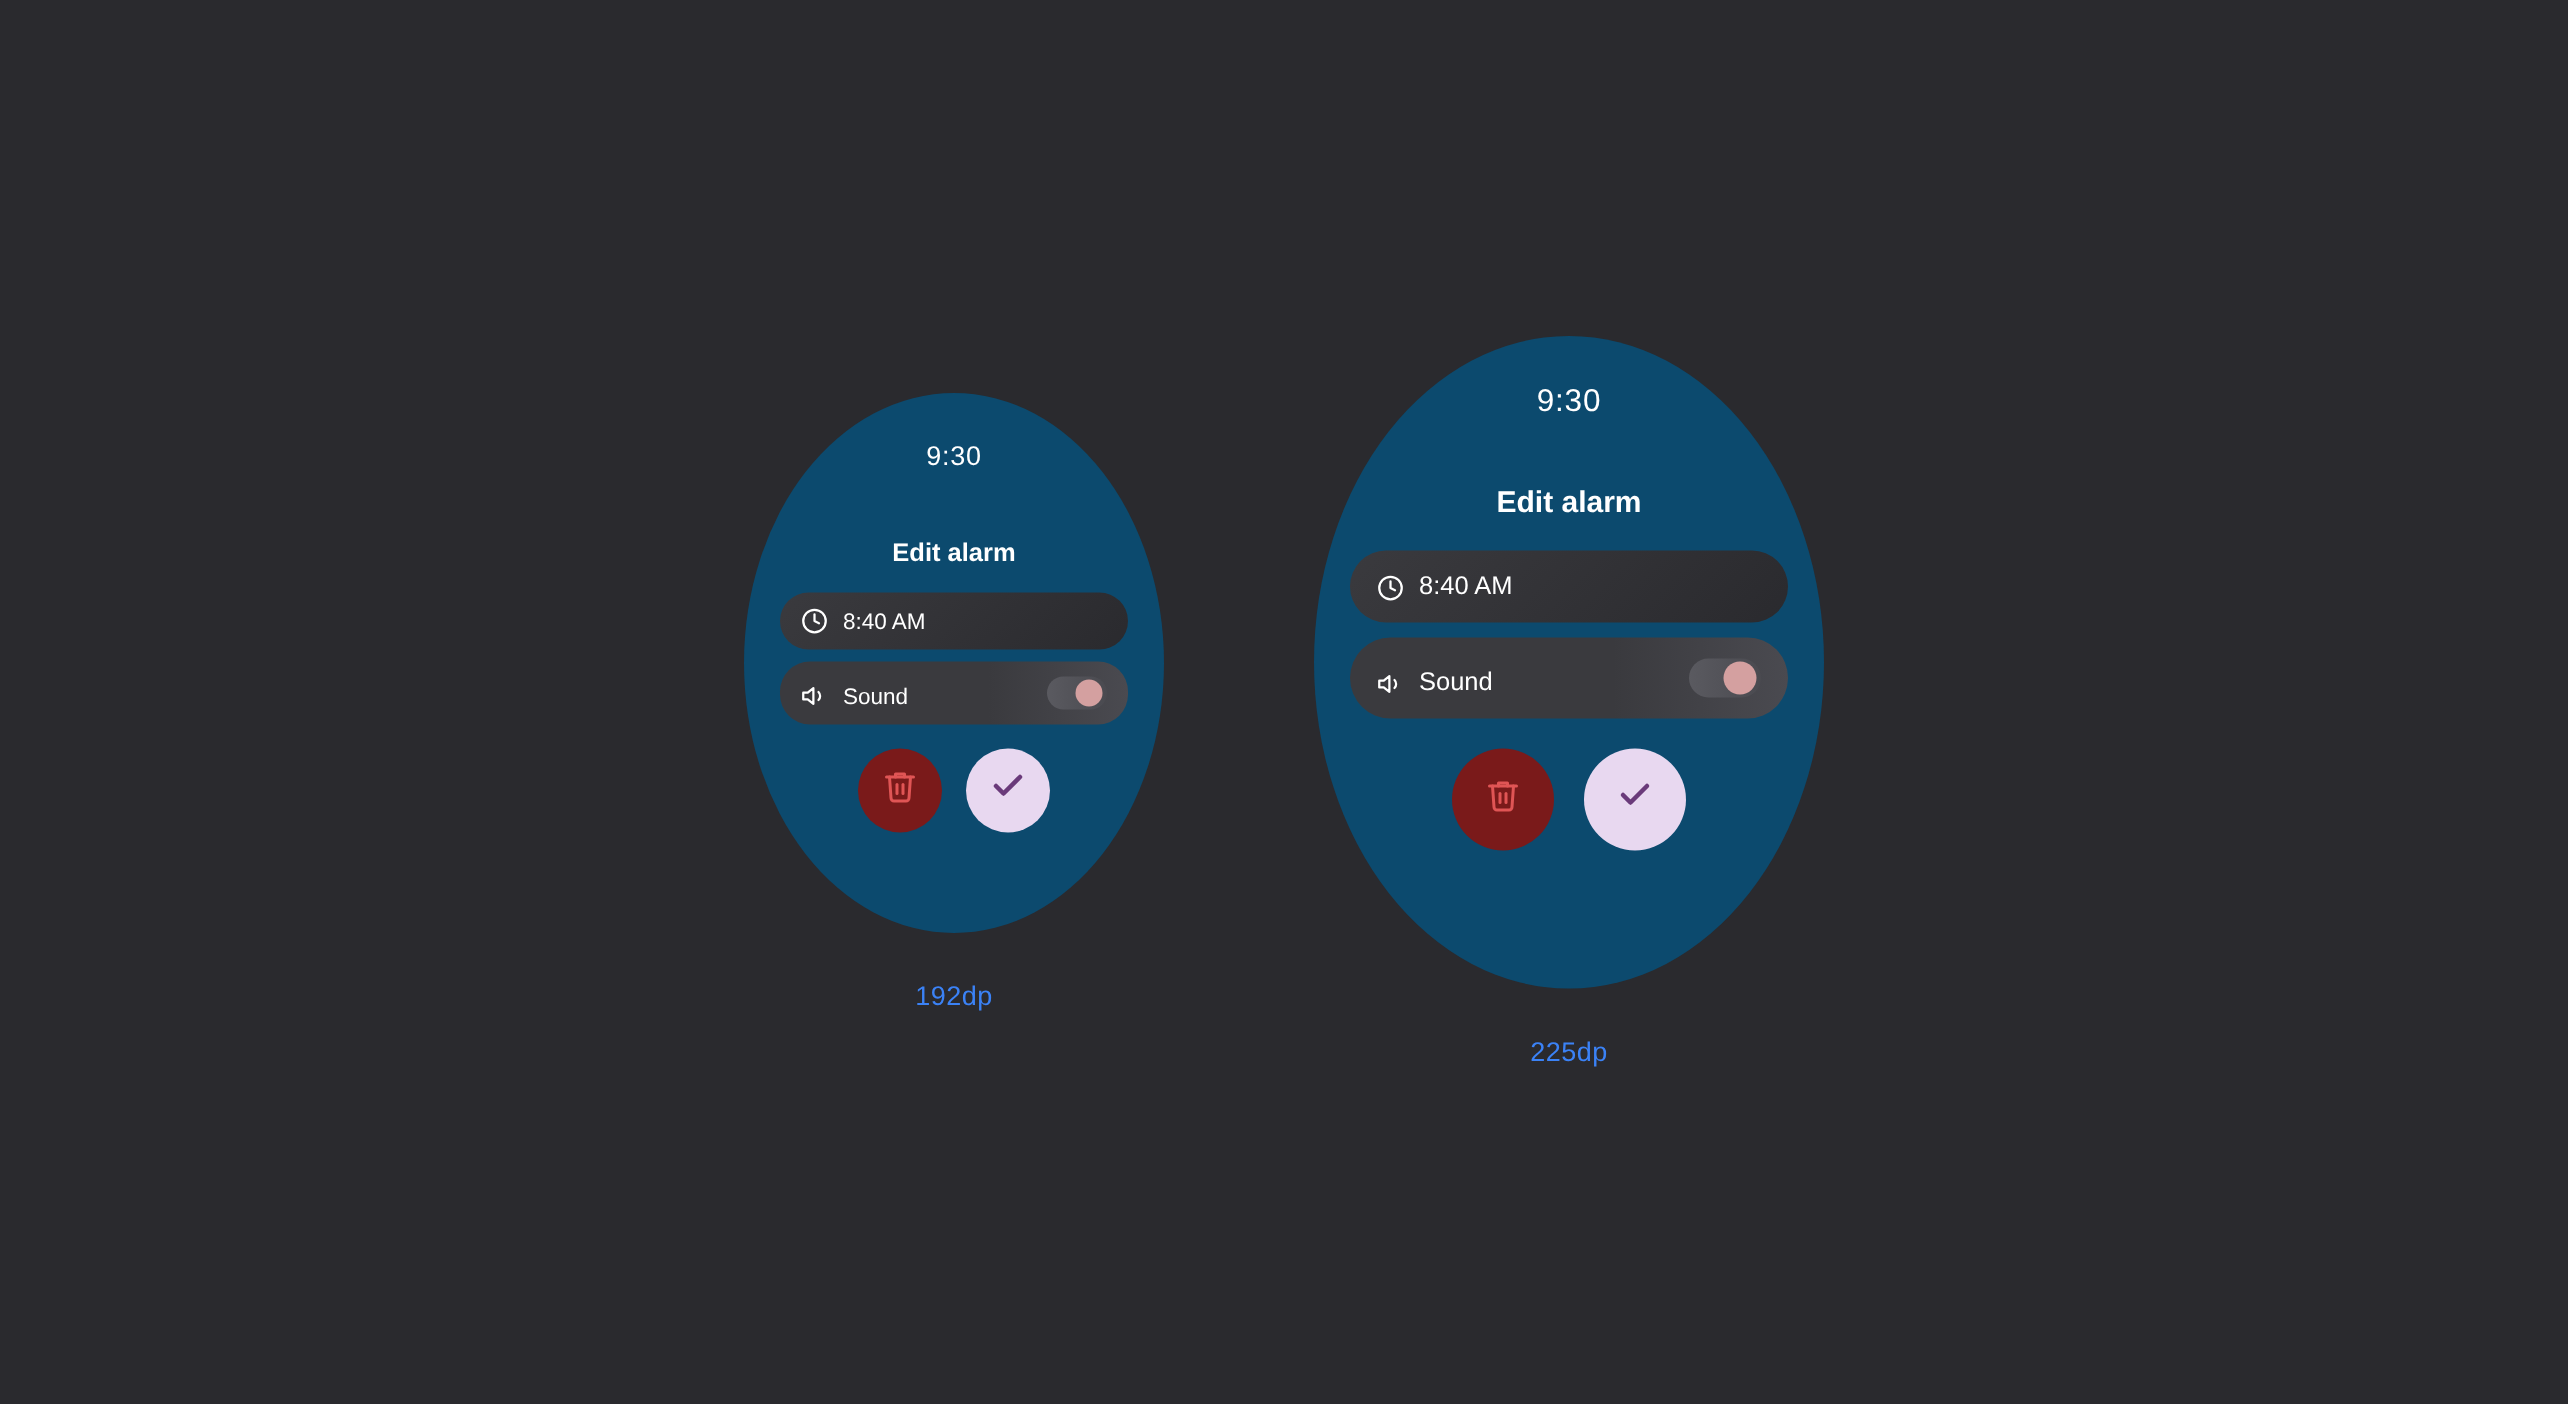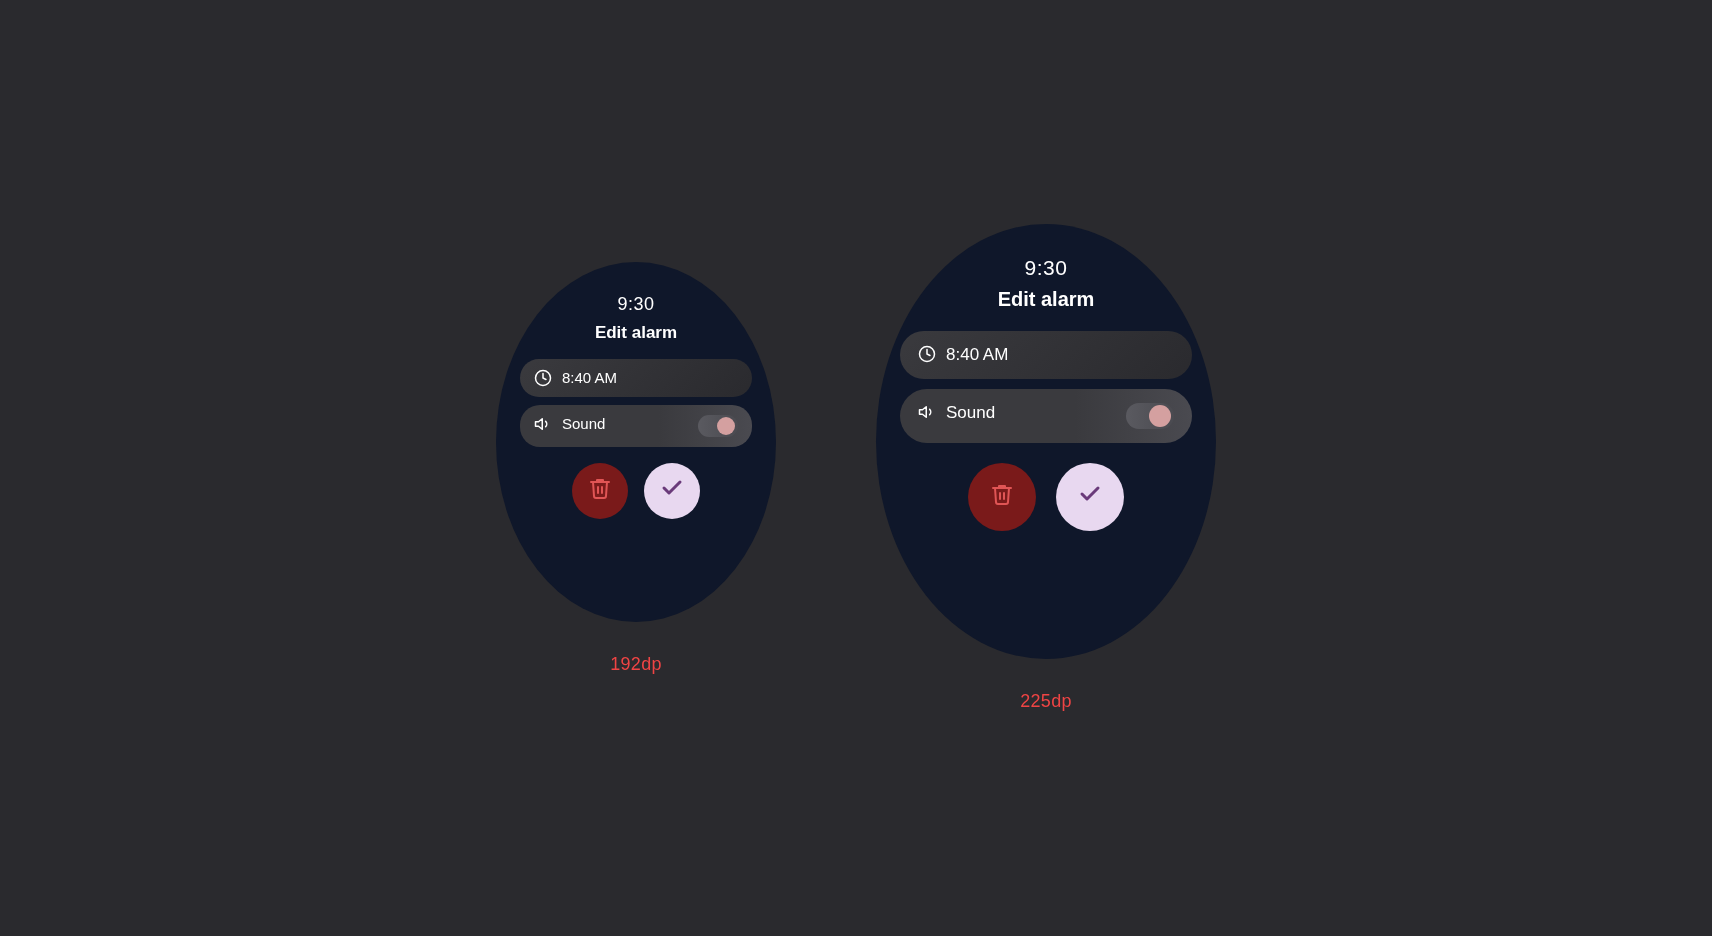--- a/index.html
+++ b/index.html
@@ -17,21 +17,21 @@
     }
 
     .watch-container {
       display: flex;
       flex-direction: column;
       align-items: center;
       gap: 32px;
     }
 
     .watch-face {
-      background-color: #0f172a;
+      background-color: #0c4a6e;
       border-radius: 50%;
       display: flex;
       flex-direction: column;
       align-items: center;
       padding: 32px 24px 36px;
       position: relative;
     }
 
     .watch-face.small {
       width: 280px;
@@ -54,20 +54,21 @@
     .watch-face.large .time {
       font-size: 21px;
     }
 
     .title {
       color: #ffffff;
       font-size: 17px;
       font-weight: 600;
       margin-bottom: 16px;
       text-align: center;
+      margin-top: 36px;
     }
 
     .watch-face.large .title {
       font-size: 20px;
       margin-bottom: 20px;
     }
 
     .menu-items {
       display: flex;
       flex-direction: column;
@@ -76,21 +77,21 @@
     }
 
     .watch-face.large .menu-items {
       gap: 10px;
     }
 
     .menu-item {
       background: linear-gradient(135deg, #3a3a3e 0%, #2a2a2e 100%);
       border-radius: 24px;
       display: flex;
-      align-items: flex-start;
+      align-items: flex-end;
       gap: 10px;
       padding: 12px 16px;
       width: 100%;
     }
 
     .watch-face.small .menu-item {
       padding: 10px 14px;
       border-radius: 20px;
     }
 
@@ -216,21 +217,21 @@
     .btn-confirm-icon {
       color: #6a3a7a;
       font-size: 22px;
     }
 
     .watch-face.large .btn-confirm-icon {
       font-size: 26px;
     }
 
     .label {
-      color: #ef4444;
+      color: #3b82f6;
       font-size: 18px;
       font-weight: 500;
       letter-spacing: 0.3px;
     }
 
     .clock-icon {
       display: inline-flex;
       align-items: center;
       justify-content: center;
     }

